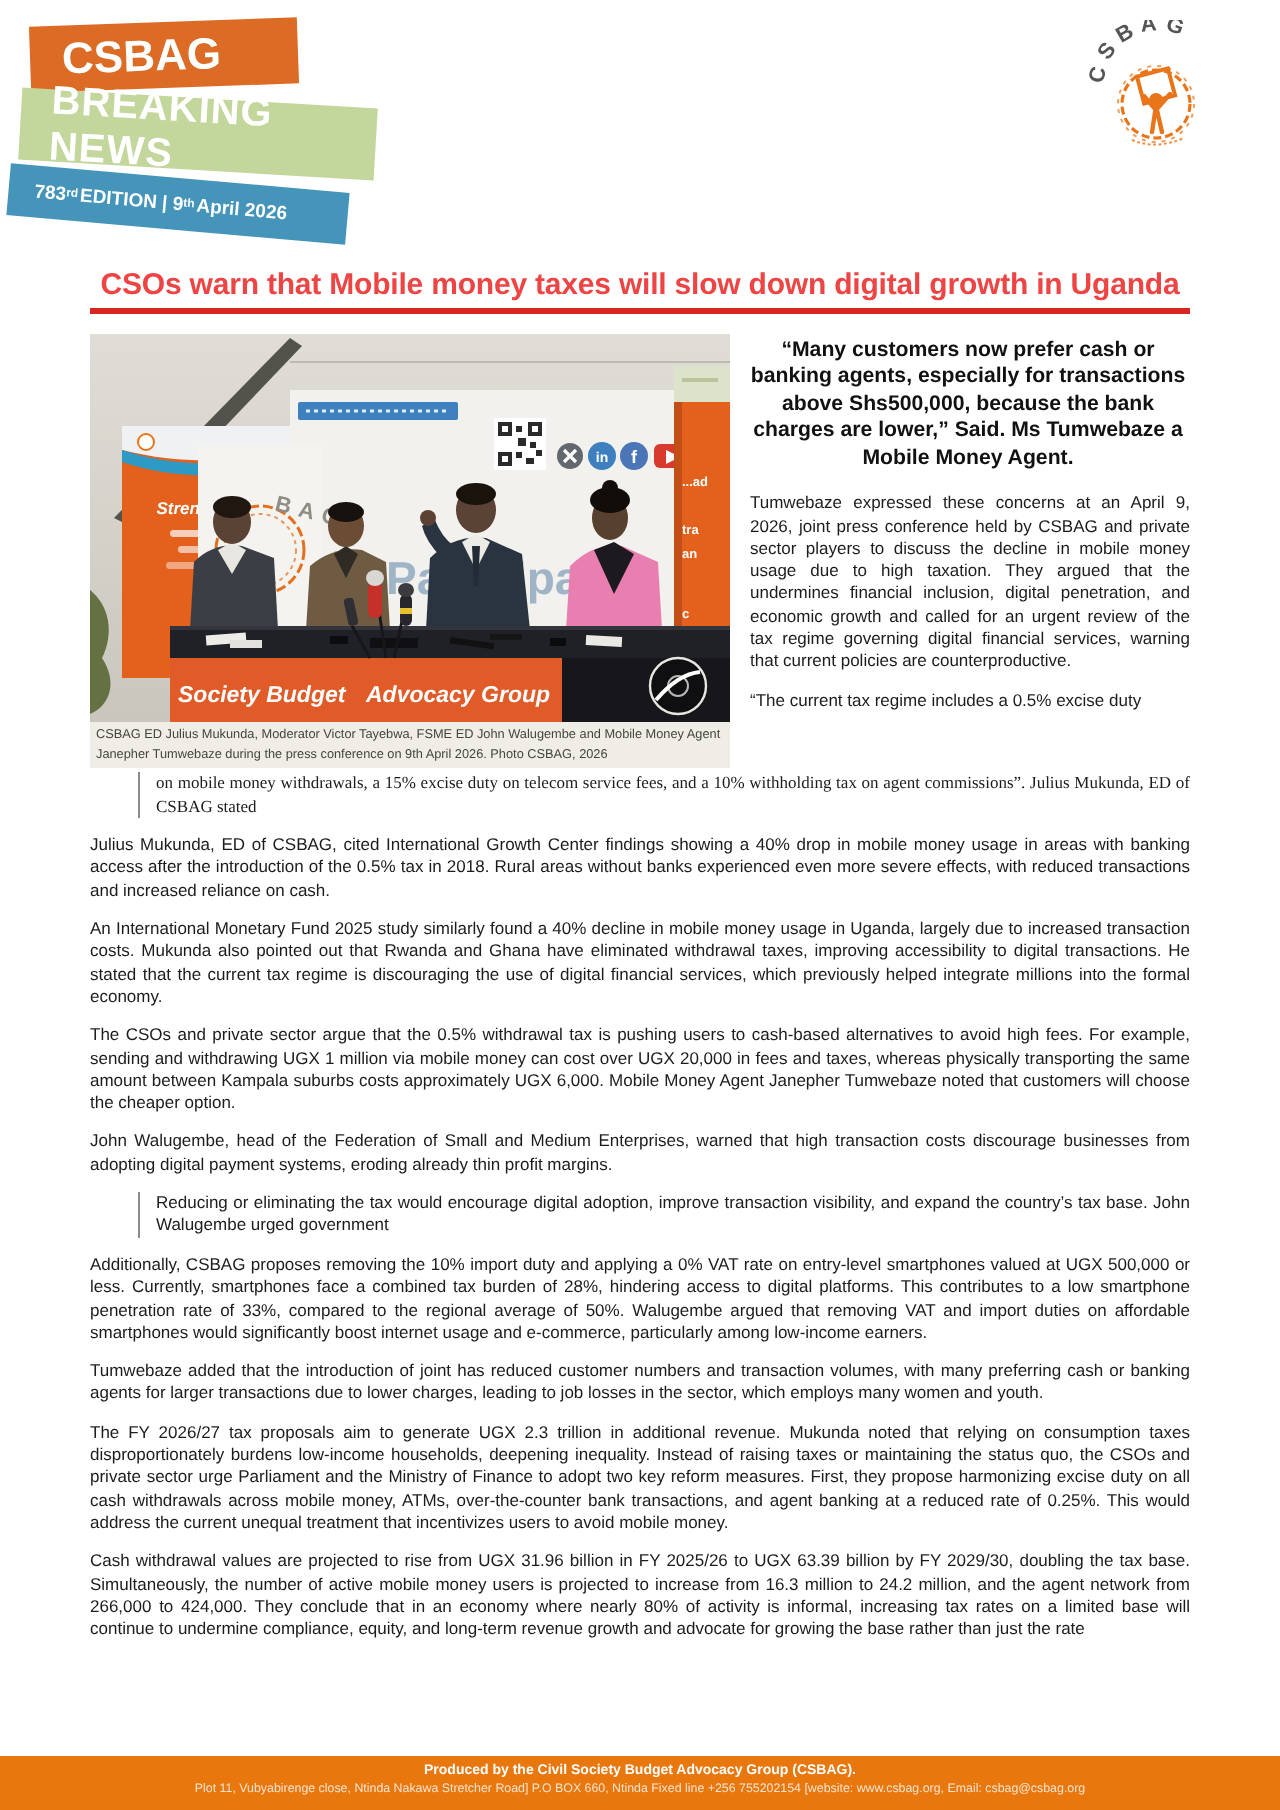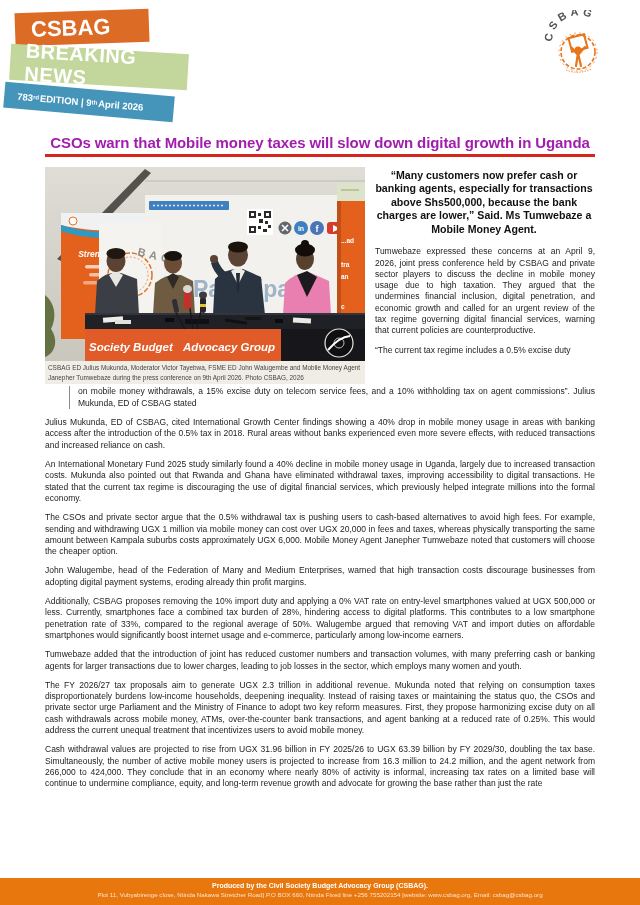--- a/index.html
+++ b/index.html
@@ -16,31 +16,31 @@
   .rb-orange{left:15px;top:11px;width:134px;height:33px;background:var(--c_orange,#DC6B26);
              transform:rotate(-2deg);font-size:22px;padding-left:16px;}
   .rb-green{left:10px;top:49px;width:178px;height:36px;background:var(--c_green,#C3D69B);
             transform:rotate(3.4deg);font-size:20px;padding-left:15px;letter-spacing:.5px;}
   .rb-blue{left:4px;top:89px;width:170px;height:26px;background:var(--c_blue,#4595BA);
            transform:rotate(5deg);font-size:9.5px;padding-left:13px;}
   .rb-blue sup{font-size:6px;vertical-align:super;margin-right:1px;}
   .logo{position:absolute;right:26px;top:10px;}
   
   main{margin:0 45px;}
-  h1{font-size:15px;font-weight:700;text-align:center;color:#a21caf;margin-top:4px;letter-spacing:-.1px;}
+  h1{font-size:15px;font-weight:700;text-align:center;color:#ef4444;margin-top:4px;letter-spacing:-.1px;}
   .rule{height:3px;background:var(--c_red,#D6261D);margin-top:3px;}
   figure{float:left;width:320px;margin:10px 10px 2px 0;}
   figure svg{display:block;}
   figcaption{font-size:6.4px;line-height:1.5;background:#F0EDE6;color:#45443f;padding:2px 3px;}
   .pullquote{font-weight:700;font-size:10.6px;line-height:1.27;text-align:center;margin:12px 0 10px;padding:0 2px;color:#111;}
   p.body{font-size:8.5px;line-height:1.33;text-align:justify;margin:0 0 8px;}
   .qlead{margin:4px 0 0;text-align:left;}
   blockquote.bq{font-size:8.5px;line-height:1.35;margin:2px 0 8px 24px;padding-left:8px;
                 border-left:1px solid #8a8a8a;text-align:justify;}
-  .bq1{clear:left;}
+  .bq1{clear:left;font-family:Liberation Serif, serif;}
   
   footer{position:absolute;left:0;right:0;bottom:0;height:27px;background:var(--c_footer,#E8770E);
          text-align:center;padding-top:4px;}
   .f1{font-size:7px;font-weight:700;color:#fff;}
   .f2{font-size:6.2px;color:#FBE3CD;margin-top:1.5px;}
 </style>
 </head>
 <body>
 
 <div class="page">
@@ -237,21 +237,22 @@
     </figure>
 
     <div class="pullquote">“Many customers now prefer cash or banking agents, especially for transactions above Shs500,000, because the bank charges are lower,” Said. Ms Tumwebaze a Mobile Money Agent.</div>
     <p class="body">Tumwebaze expressed these concerns at an April 9, 2026, joint press conference held by CSBAG and private sector players to discuss the decline in mobile money usage due to high taxation. They argued that the undermines financial inclusion, digital penetration, and economic growth and called for an urgent review of the tax regime governing digital financial services, warning that current policies are counterproductive.</p>
     <p class="body qlead">“The current tax regime includes a 0.5% excise duty</p>
     <blockquote class="bq bq1">on mobile money withdrawals, a 15% excise duty on telecom service fees, and a 10% withholding tax on agent commissions”. Julius Mukunda, ED of CSBAG stated</blockquote>
 
     <p class="body">Julius Mukunda, ED of CSBAG, cited International Growth Center findings showing a 40% drop in mobile money usage in areas with banking access after the introduction of the 0.5% tax in 2018. Rural areas without banks experienced even more severe effects, with reduced transactions and increased reliance on cash.</p>
     <p class="body">An International Monetary Fund 2025 study similarly found a 40% decline in mobile money usage in Uganda, largely due to increased transaction costs. Mukunda also pointed out that Rwanda and Ghana have eliminated withdrawal taxes, improving accessibility to digital transactions. He stated that the current tax regime is discouraging the use of digital financial services, which previously helped integrate millions into the formal economy.</p>
     <p class="body">The CSOs and private sector argue that the 0.5% withdrawal tax is pushing users to cash-based alternatives to avoid high fees. For example, sending and withdrawing UGX 1 million via mobile money can cost over UGX 20,000 in fees and taxes, whereas physically transporting the same amount between Kampala suburbs costs approximately UGX 6,000. Mobile Money Agent Janepher Tumwebaze noted that customers will choose the cheaper option.</p>
-    <p class="body">John Walugembe, head of the Federation of Many and Medium Enterprises, warned that high transaction costs discourage businesses from adopting digital payment systems, eroding already thin profit margins.</p>
+    <p class="body">John Walugembe, head of the Federation of Small and Medium Enterprises, warned that high transaction costs discourage businesses from adopting digital payment systems, eroding already thin profit margins.</p>
+    <blockquote class="bq">Reducing or eliminating the tax would encourage digital adoption, improve transaction visibility, and expand the country’s tax base. John Walugembe urged government</blockquote>
     <p class="body">Additionally, CSBAG proposes removing the 10% import duty and applying a 0% VAT rate on entry-level smartphones valued at UGX 500,000 or less. Currently, smartphones face a combined tax burden of 28%, hindering access to digital platforms. This contributes to a low smartphone penetration rate of 33%, compared to the regional average of 50%. Walugembe argued that removing VAT and import duties on affordable smartphones would significantly boost internet usage and e-commerce, particularly among low-income earners.</p>
     <p class="body">Tumwebaze added that the introduction of joint has reduced customer numbers and transaction volumes, with many preferring cash or banking agents for larger transactions due to lower charges, leading to job losses in the sector, which employs many women and youth.</p>
     <p class="body">The FY 2026/27 tax proposals aim to generate UGX 2.3 trillion in additional revenue. Mukunda noted that relying on consumption taxes disproportionately burdens low-income households, deepening inequality. Instead of raising taxes or maintaining the status quo, the CSOs and private sector urge Parliament and the Ministry of Finance to adopt two key reform measures. First, they propose harmonizing excise duty on all cash withdrawals across mobile money, ATMs, over-the-counter bank transactions, and agent banking at a reduced rate of 0.25%. This would address the current unequal treatment that incentivizes users to avoid mobile money.</p>
     <p class="body">Cash withdrawal values are projected to rise from UGX 31.96 billion in FY 2025/26 to UGX 63.39 billion by FY 2029/30, doubling the tax base. Simultaneously, the number of active mobile money users is projected to increase from 16.3 million to 24.2 million, and the agent network from 266,000 to 424,000. They conclude that in an economy where nearly 80% of activity is informal, increasing tax rates on a limited base will continue to undermine compliance, equity, and long-term revenue growth and advocate for growing the base rather than just the rate</p>
   </main>
 
   <footer>
     <div class="f1">Produced by the Civil Society Budget Advocacy Group (CSBAG).</div>
     <div class="f2">Plot 11, Vubyabirenge close, Ntinda Nakawa Stretcher Road] P.O BOX 660, Ntinda Fixed line +256 755202154 [website: www.csbag.org, Email: csbag@csbag.org</div>
   </footer>

